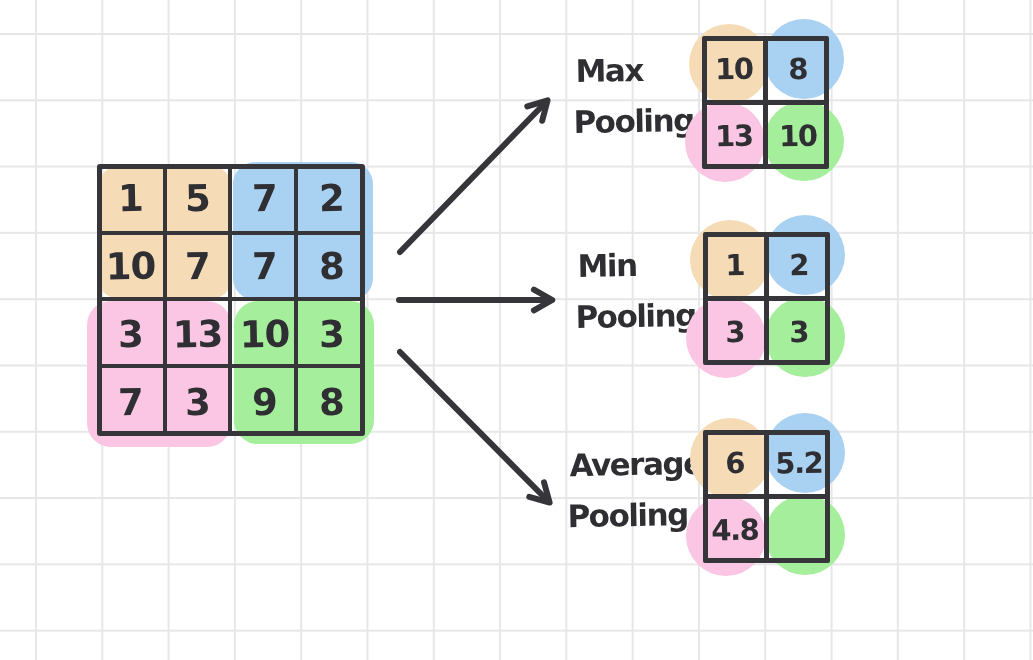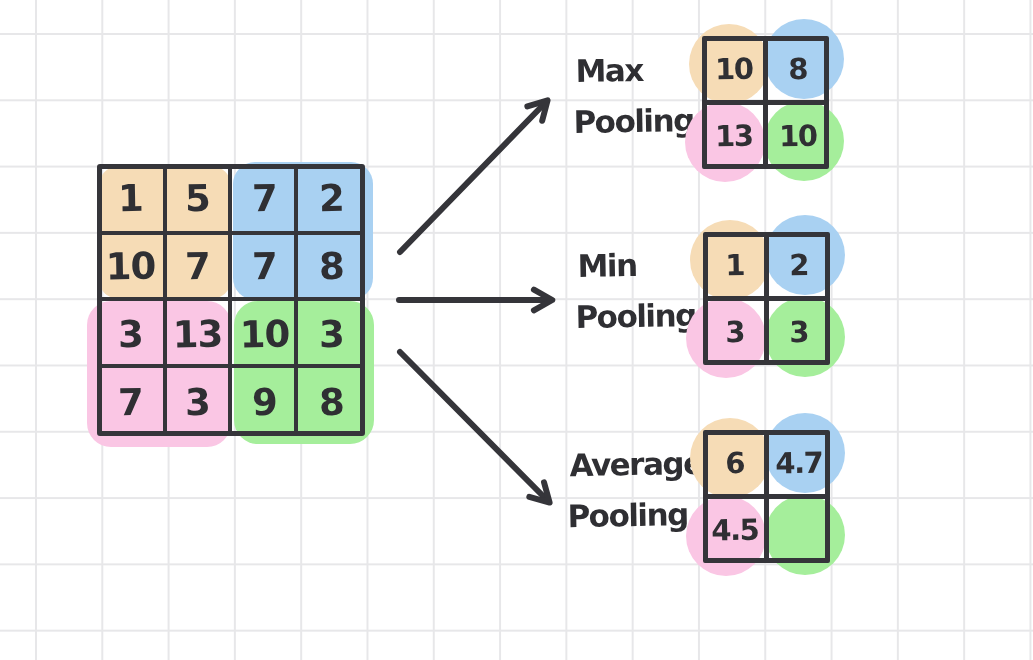--- a/index.html
+++ b/index.html
@@ -184,18 +184,18 @@
     <div class="blob blob-tl"></div>
     <div class="blob blob-tr"></div>
     <div class="blob blob-bl"></div>
     <div class="blob blob-br"></div>
     <div class="mini-lines">
         <div class="vm"></div>
         <div class="hm"></div>
       </div>
     <div class="mini-cells">
       <div class="pcell">6</div>
-      <div class="pcell">4.7</div>
-      <div class="pcell">4.5</div>
+      <div class="pcell">5.2</div>
+      <div class="pcell">4.8</div>
     </div>
   </div>
 
 </div>
 
 </body></html>

